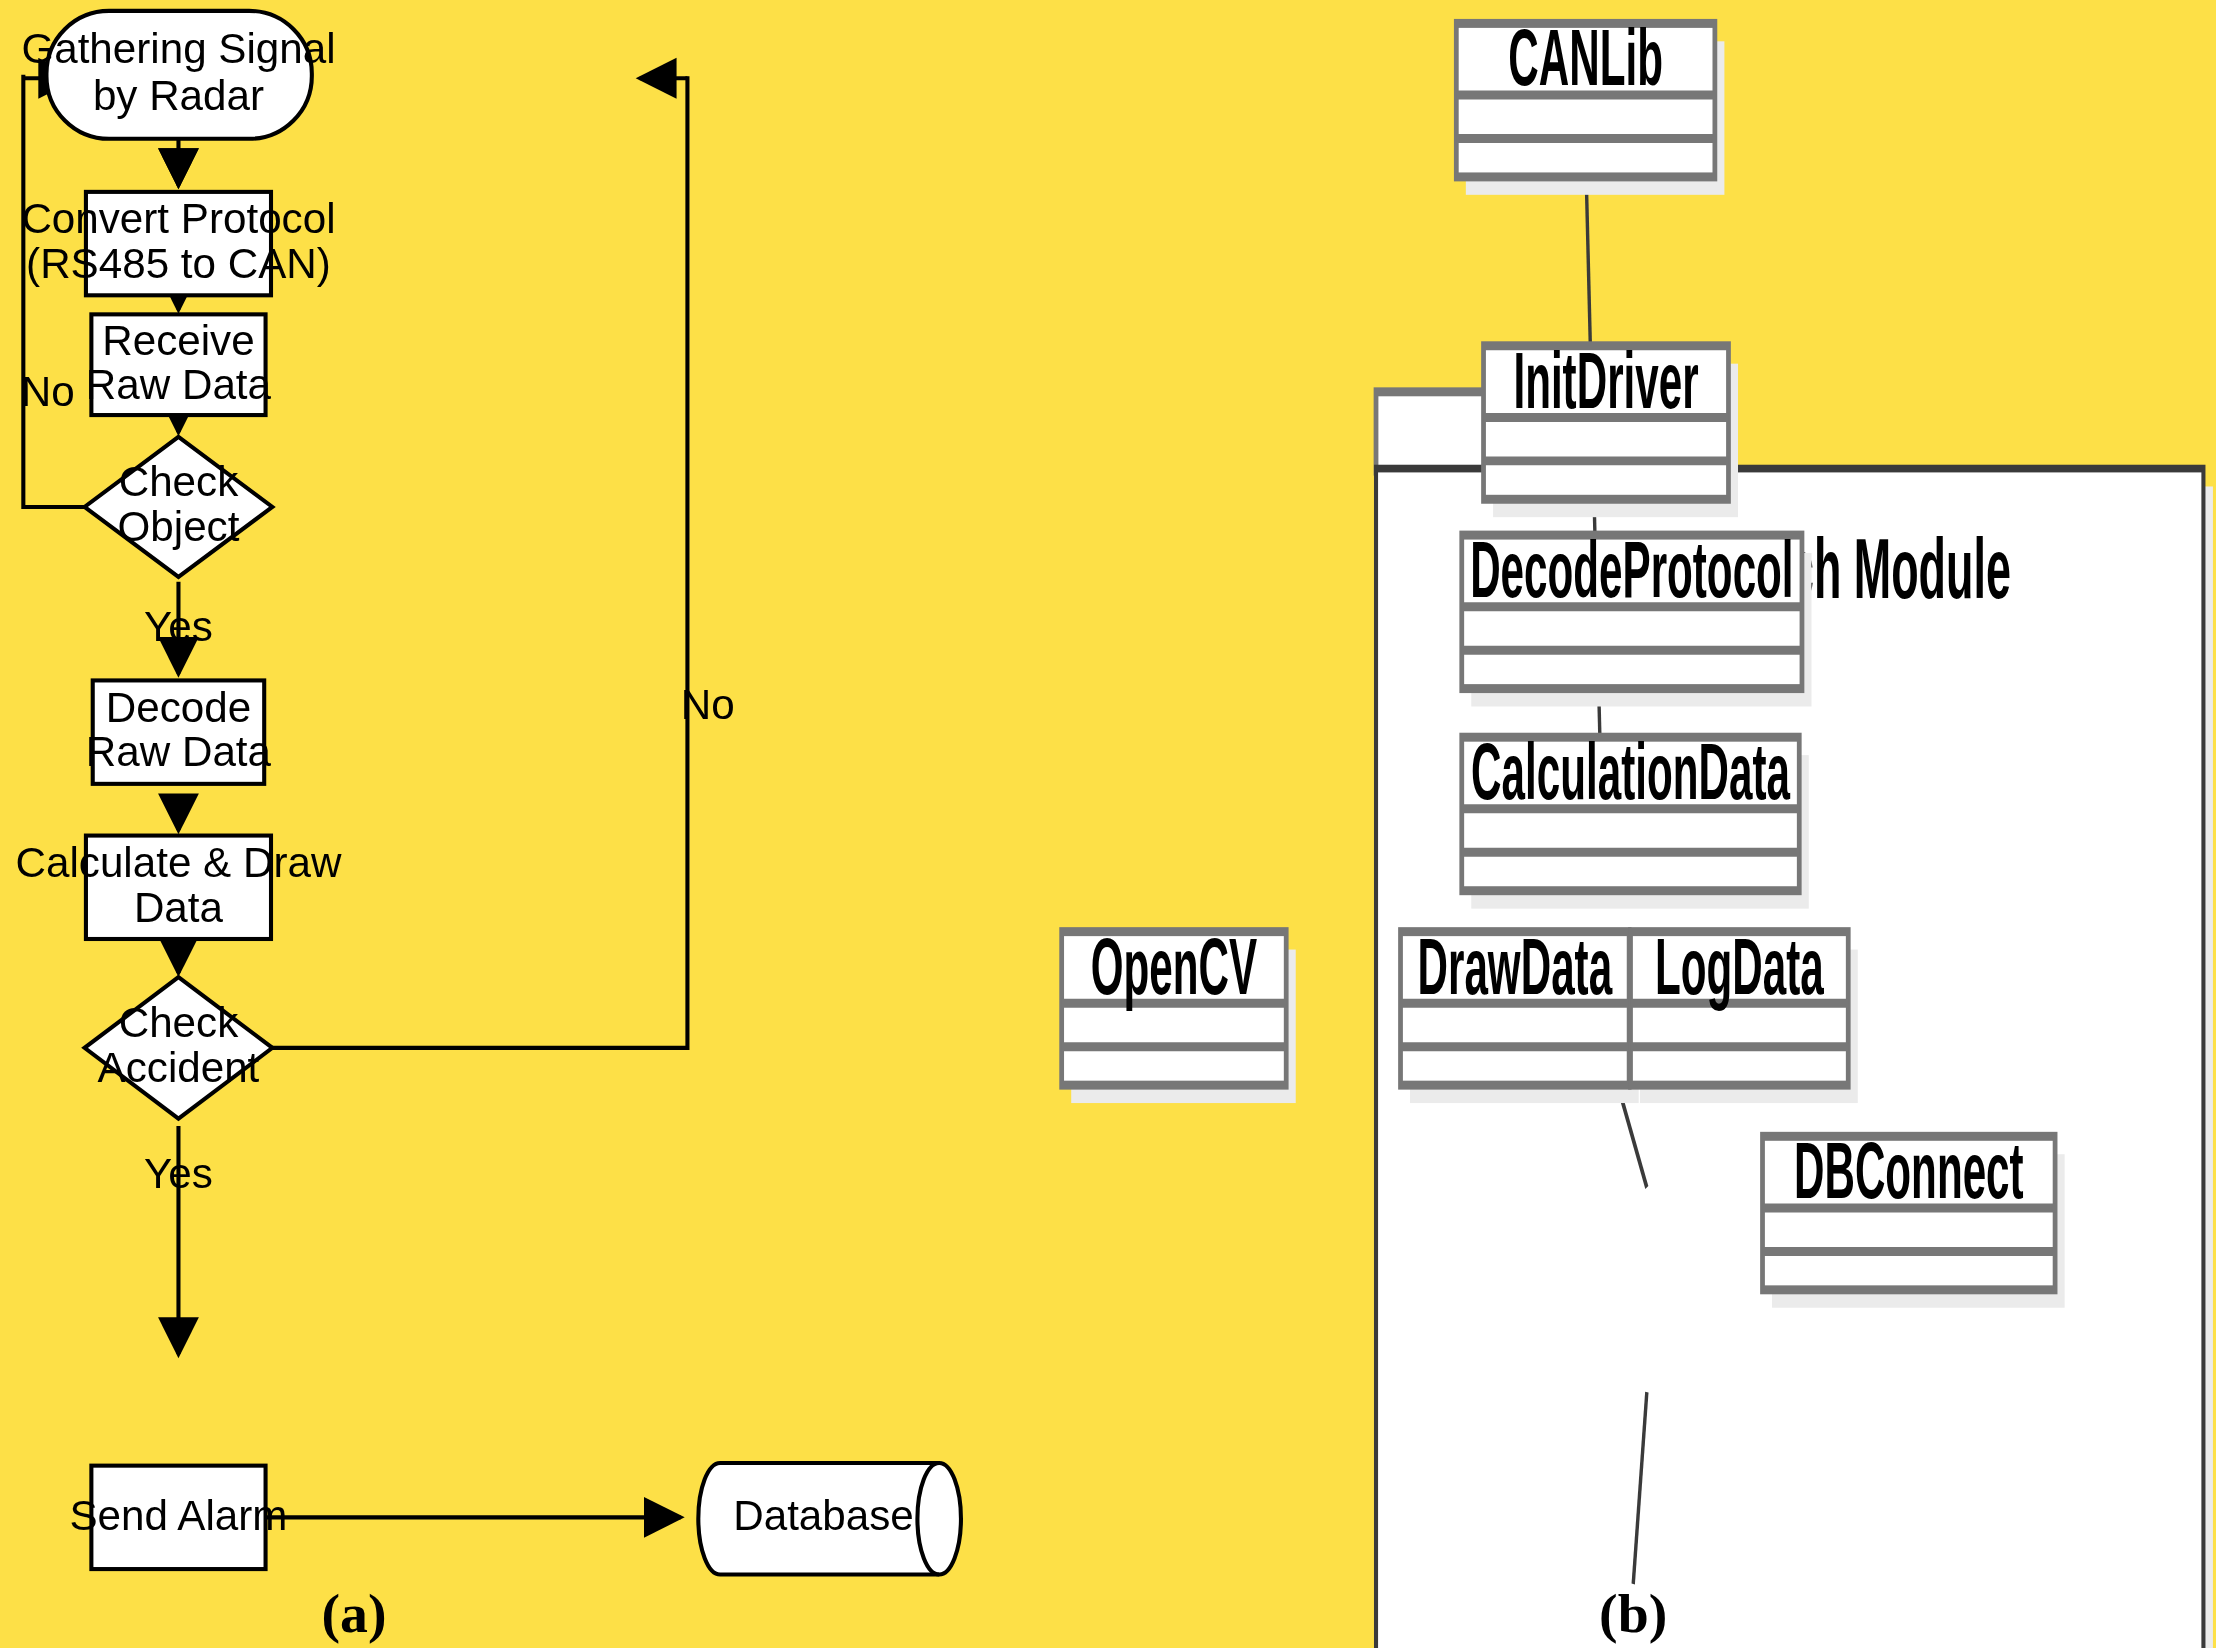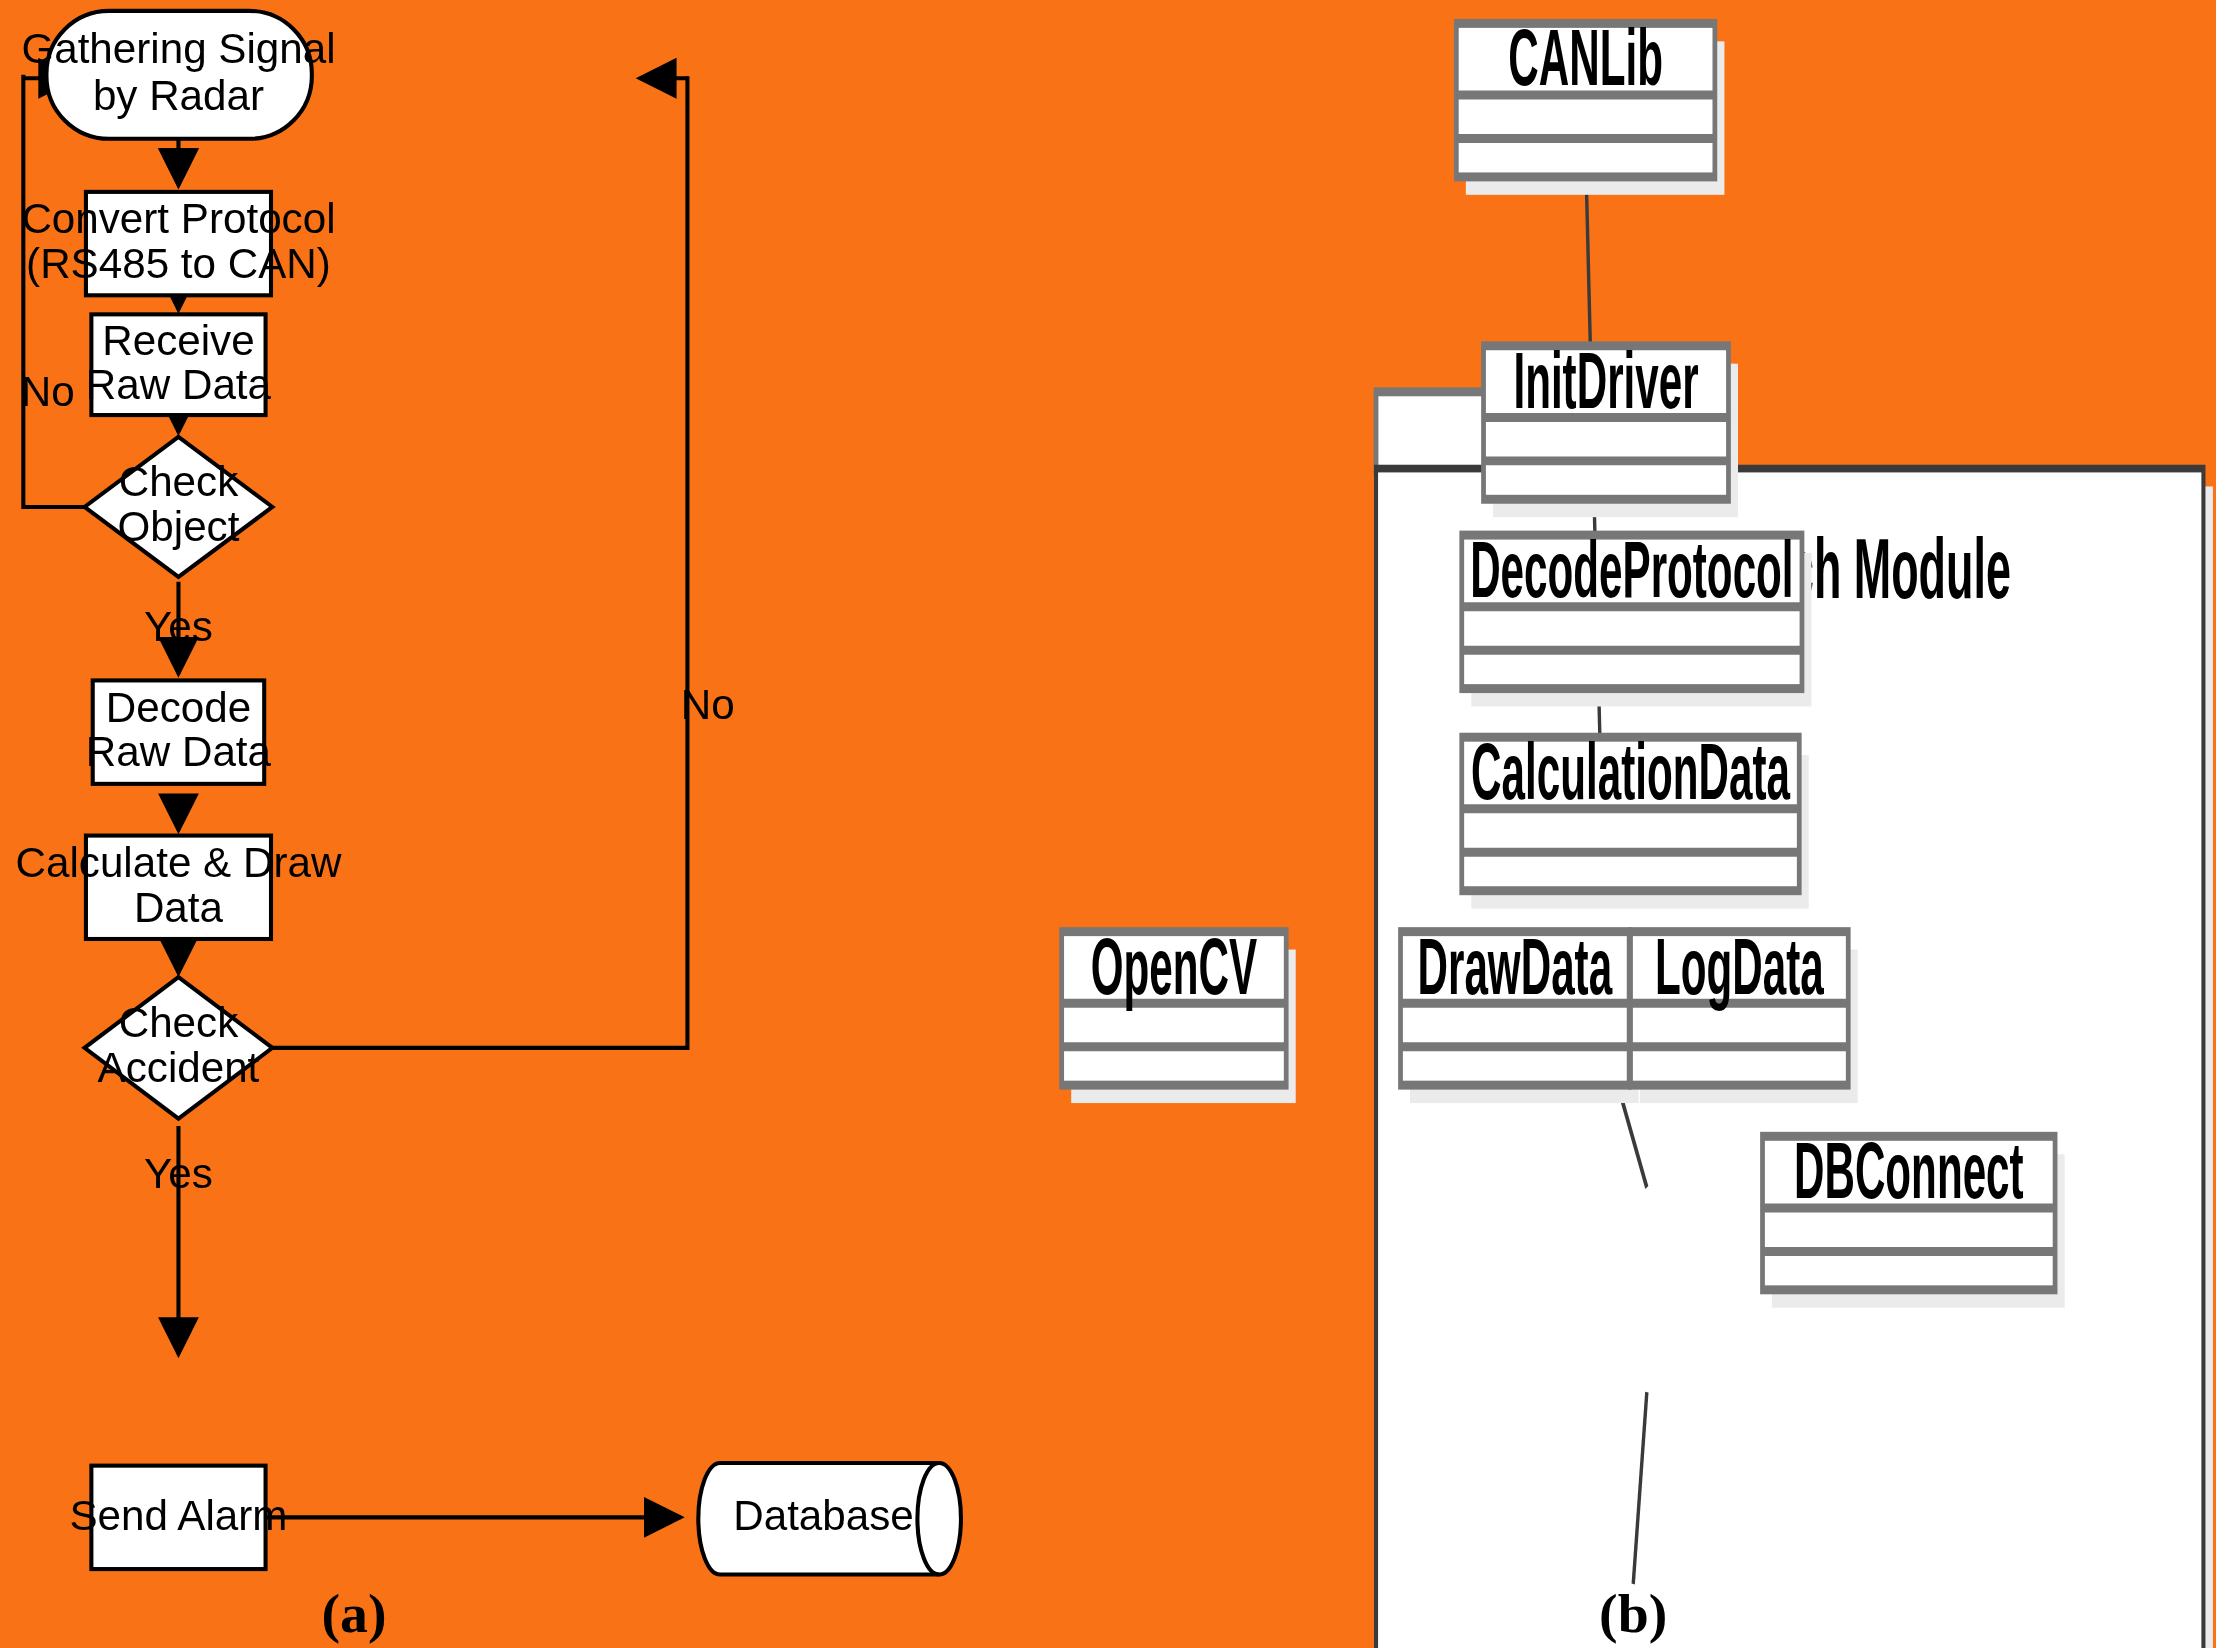--- a/index.html
+++ b/index.html
@@ -4,21 +4,21 @@
 <style>
   html, body {
     margin: 0;
     padding: 0;
     background: #ffffff;
   }
   #root {
     position: relative;
     width: 2216px;
     height: 1648px;
-    background: #f97316;
+    background: #fde047;
     font-family: "Liberation Sans", sans-serif;
     overflow: hidden;
   }
   svg.layer {
     position: absolute;
     top: 0;
     left: 0;
     width: 2239px;
     height: 1648px;
   }

